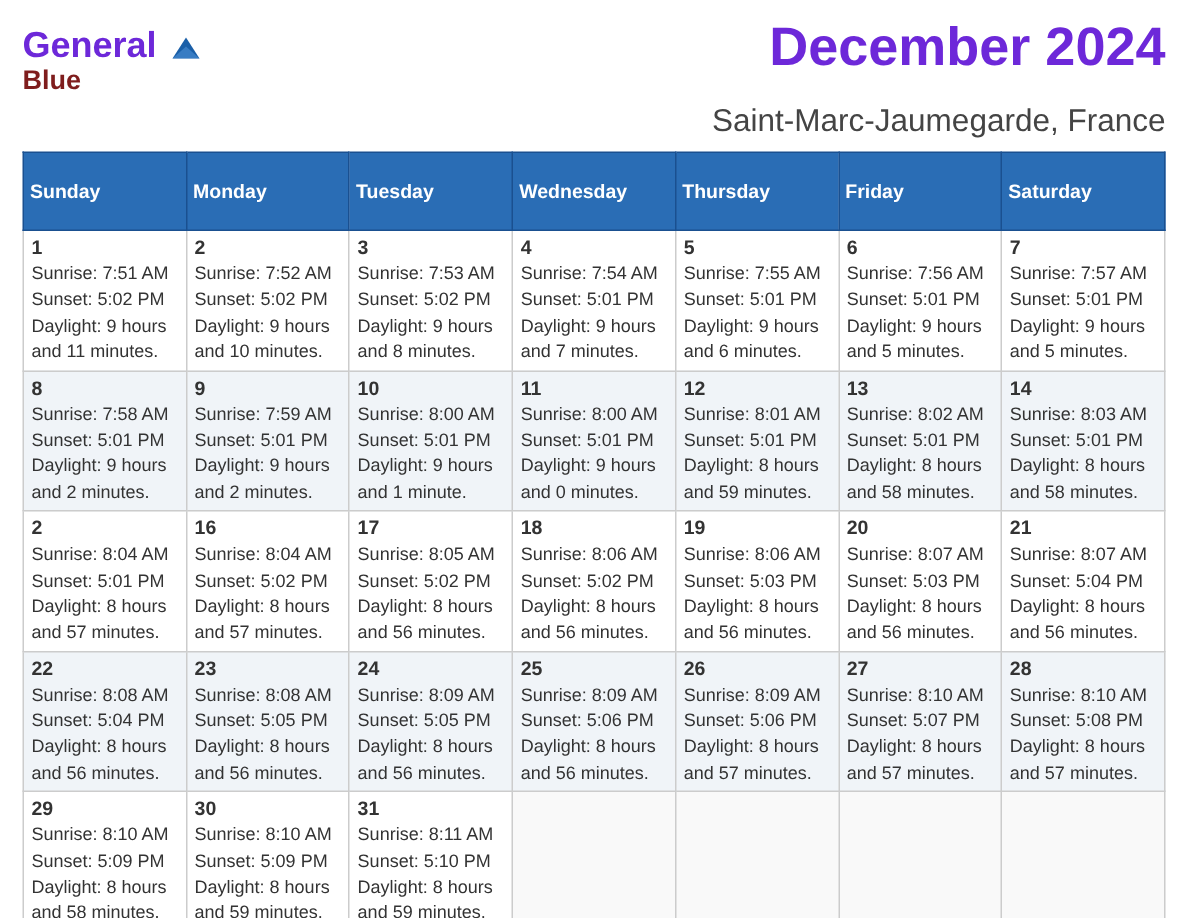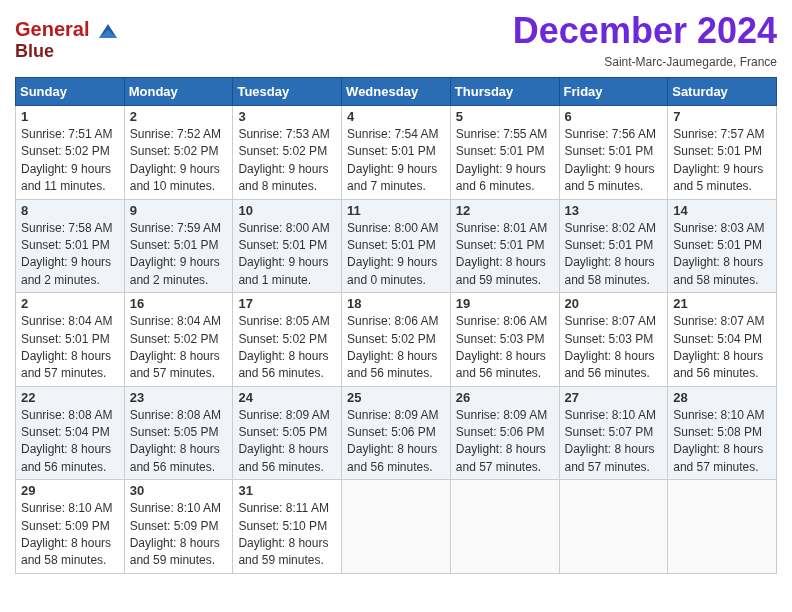--- a/index.html
+++ b/index.html
@@ -28,35 +28,35 @@
     }
     .title-block {
       text-align: right;
     }
     .main-title {
       font-size: 36px;
       font-weight: bold;
       color: #6d28d9;
     }
     .subtitle {
-      font-size: 12px;
+      font-size: 21px;
       color: #444;
-      margin-top: 3px;
+      margin-top: 17px;
     }
     .calendar {
       width: 100%;
       border-collapse: collapse;
       border: 1px solid #ccc;
     }
     .calendar th {
       background: #2a6db5;
       color: #fff;
       font-size: 13px;
       font-weight: bold;
-      padding: 6px 4px;
+      padding: 18px 4px;
       text-align: left;
       border: 1px solid #1a5090;
     }
     .calendar td {
       vertical-align: top;
       border: 1px solid #ccc;
       padding: 3px 5px;
       font-size: 10.5px;
       color: #333;
       background: #fff;
@@ -90,21 +90,21 @@
   </style>
 </head>
 <body>
 
 <div class="page">
   <div class="header">
     <div class="logo">
       <div>
         <div style="display:flex;align-items:center;">
           <div>
-            <div style="font-size:20px;font-weight:bold;color:#b91c1c;line-height:1.1;">General
+            <div style="font-size:24px;font-weight:bold;color:#6d28d9;line-height:1.1;">General
               <svg width="22" height="22" viewBox="0 0 22 22" style="display:inline-block;vertical-align:middle;margin-left:2px;">
                 <polygon points="2,18 11,4 20,18" fill="#1a5fa8"></polygon>
                 <polygon points="2,18 11,10 20,18" fill="#5599dd" opacity="0.5"></polygon>
               </svg>
             </div>
             <div style="font-size:18px;font-weight:bold;color:#7f1d1d;line-height:1.1;">Blue</div>
           </div>
         </div>
       </div>
     </div>

